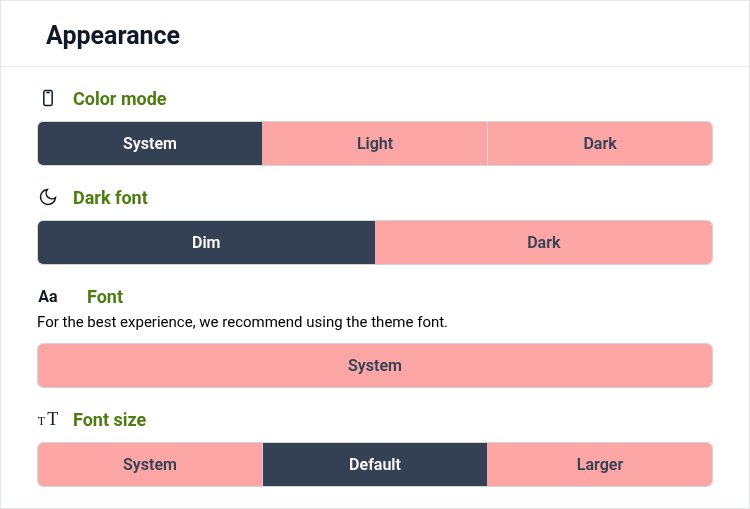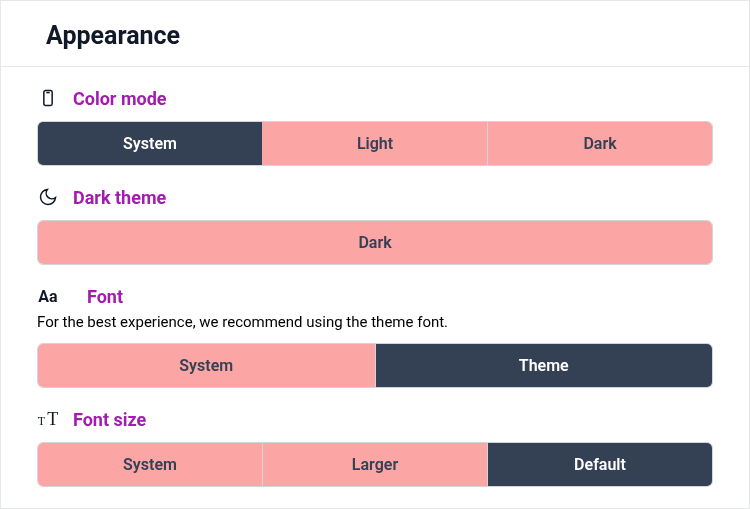--- a/index.html
+++ b/index.html
@@ -39,21 +39,21 @@
       width: 22px;
       height: 22px;
       display: inline-flex;
       align-items: center;
       justify-content: center;
       color: #111827;
     }
     .section-title {
       font-size: 18px;
       font-weight: 700;
-      color: #a21caf;
+      color: #4d7c0f;
     }
     .section-description {
       font-size: 15px;
       color: #000000;
       margin-top: 4px;
       margin-bottom: 12px;
     }
     .segmented {
       display: flex;
       width: 100%;
@@ -121,50 +121,50 @@
     </div>
   </div>
 
   <div class="section">
     <div class="section-header">
       <span class="icon">
         <svg viewBox="0 0 24 24" width="20" height="20">
             <path d="M21 12.8A9 9 0 1 1 11.2 3a7 7 0 0 0 9.8 9.8z"></path>
           </svg>
       </span>
-      <span class="section-title">Dark theme</span>
+      <span class="section-title">Dark font</span>
     </div>
     <div class="segmented">
+      <button class="seg-btn selected">Dim</button>
       <button class="seg-btn">Dark</button>
     </div>
   </div>
 
   <div class="section">
     <div class="section-header" style="margin-bottom:6px;gap:28px;">
       <span class="icon">
         <span class="font-aa">Aa</span>
       </span>
       <span class="section-title">Font</span>
     </div>
     <p class="section-description">For the best experience, we recommend using the theme font.</p>
     <div class="segmented">
       <button class="seg-btn">System</button>
-      <button class="seg-btn selected">Theme</button>
     </div>
   </div>
 
   <div class="section">
     <div class="section-header">
       <span class="icon">
         <span class="font-size-icon">
             <span class="small-t">T</span>
             <span class="big-t">T</span>
           </span>
       </span>
       <span class="section-title">Font size</span>
     </div>
     <div class="segmented">
       <button class="seg-btn">System</button>
+      <button class="seg-btn selected">Default</button>
       <button class="seg-btn">Larger</button>
-      <button class="seg-btn selected">Default</button>
     </div>
   </div>
 </div>
 
 </body></html>

